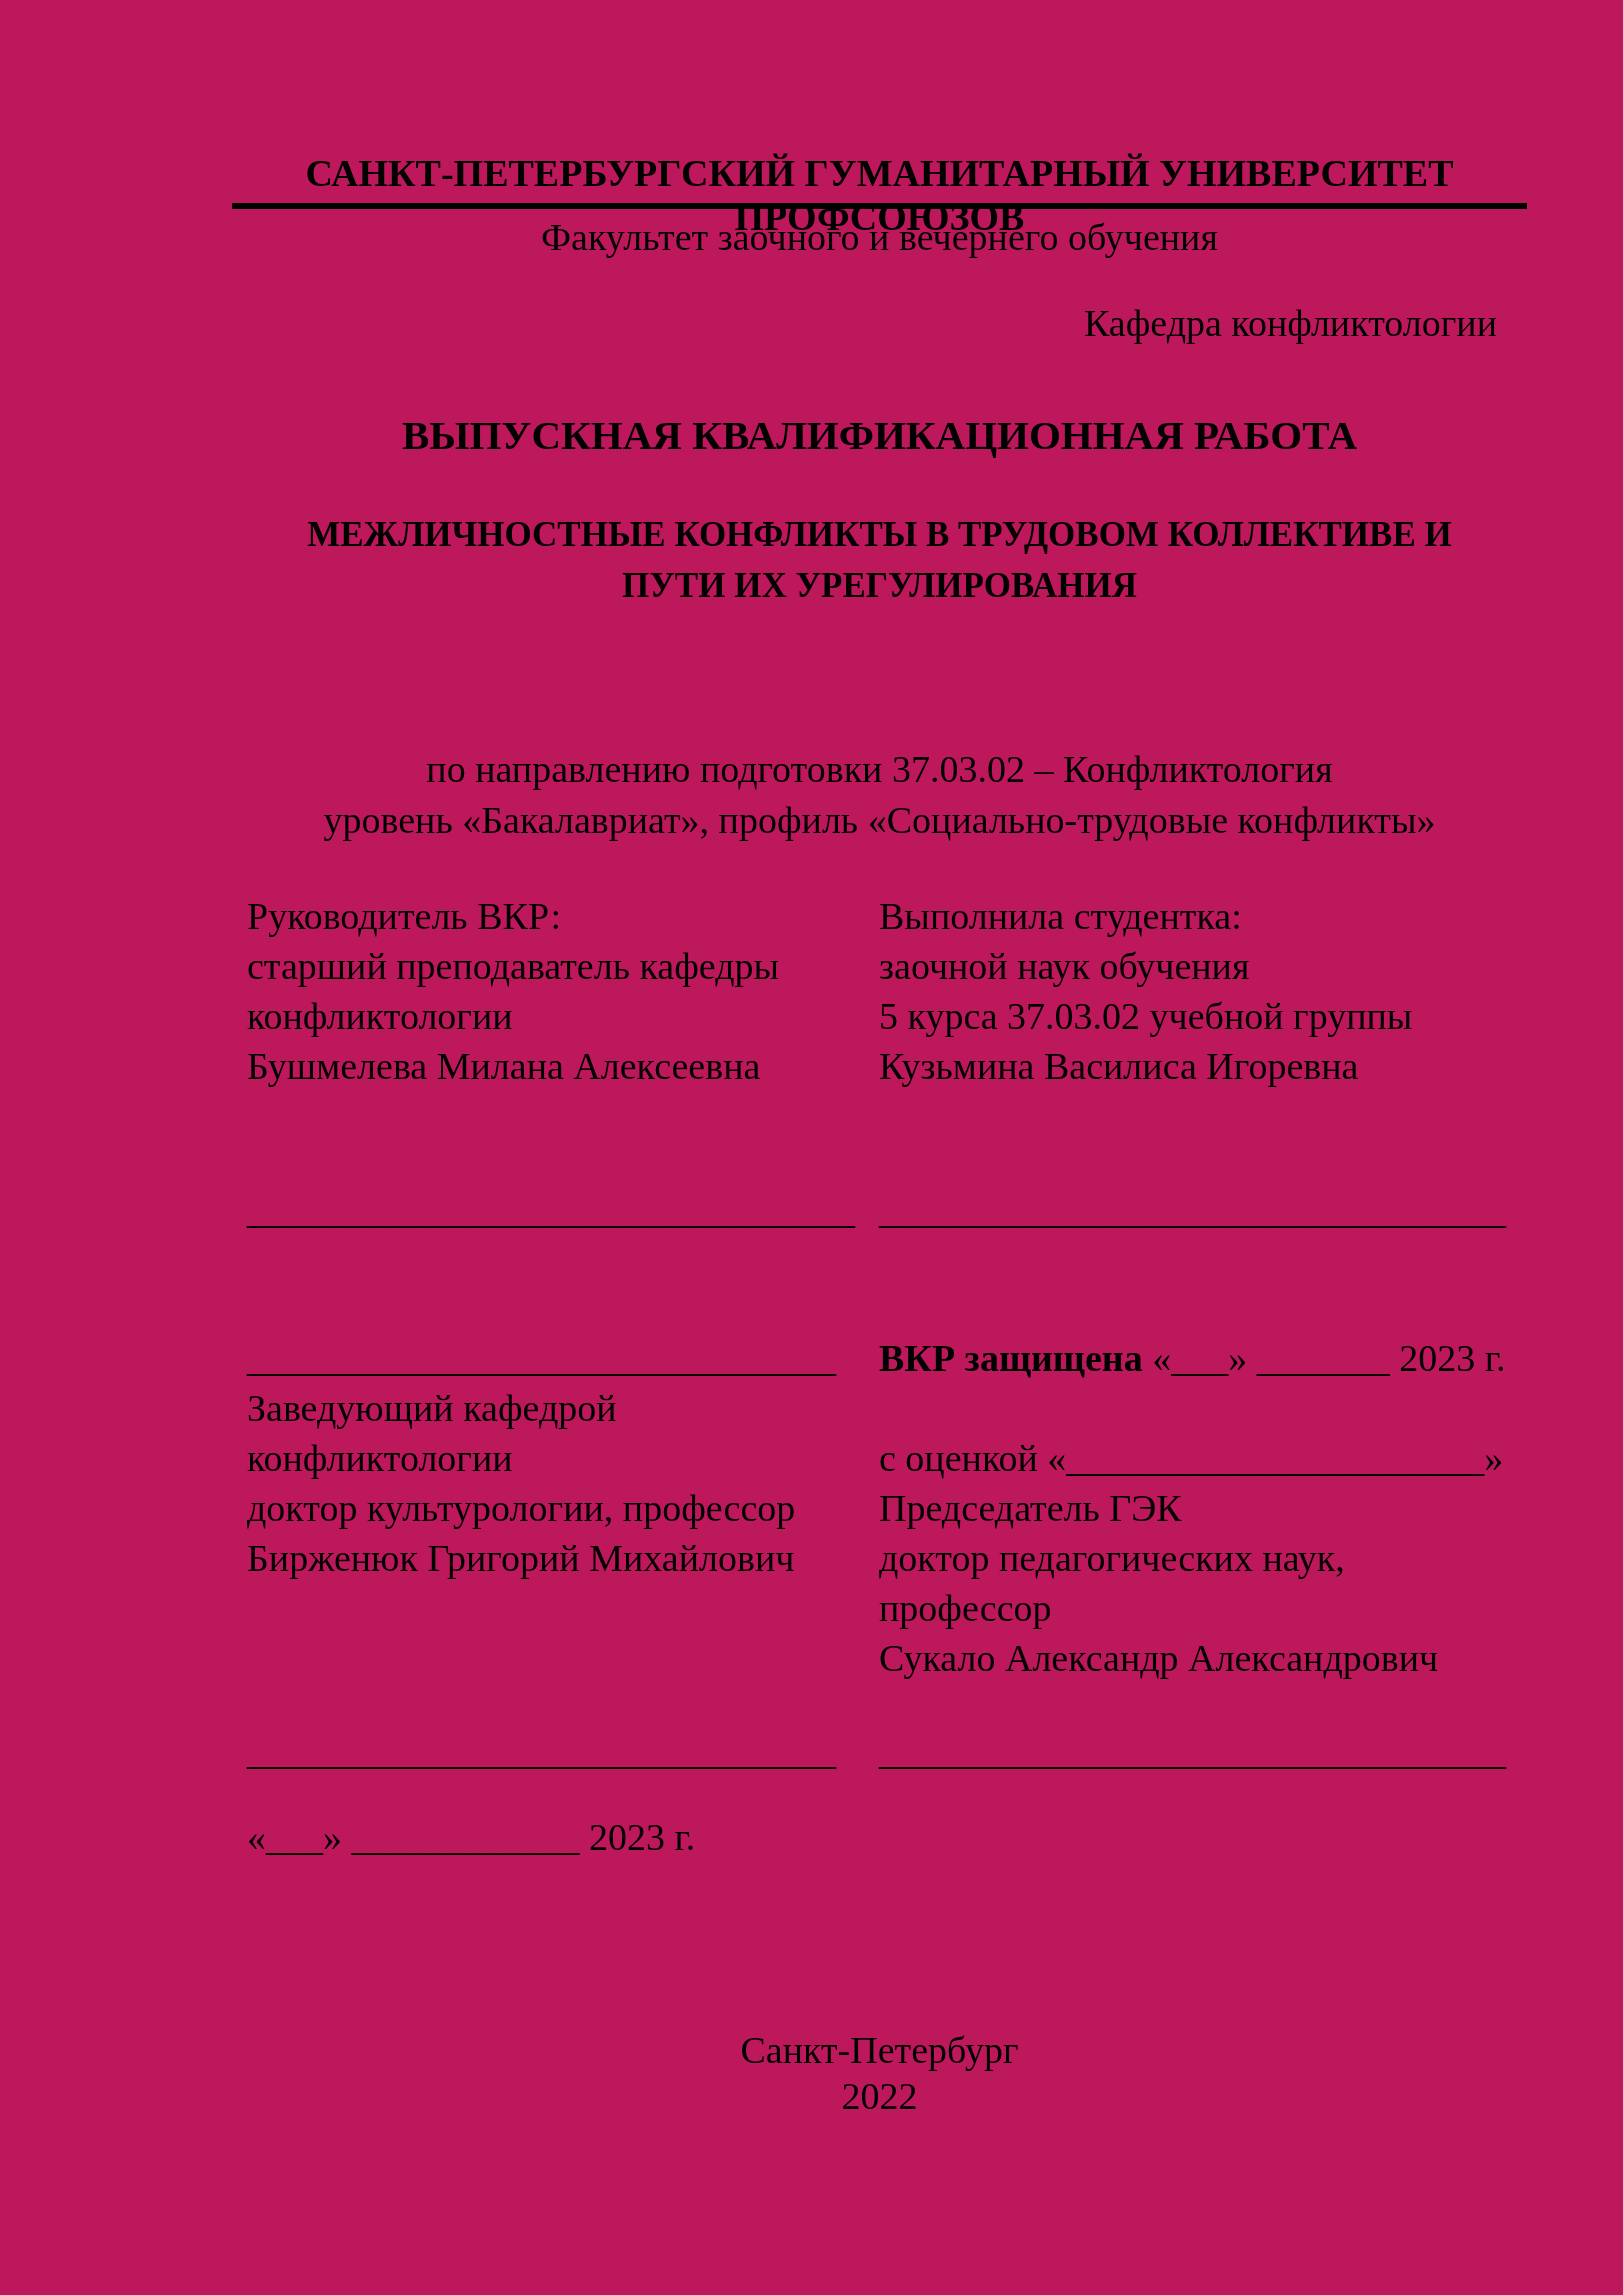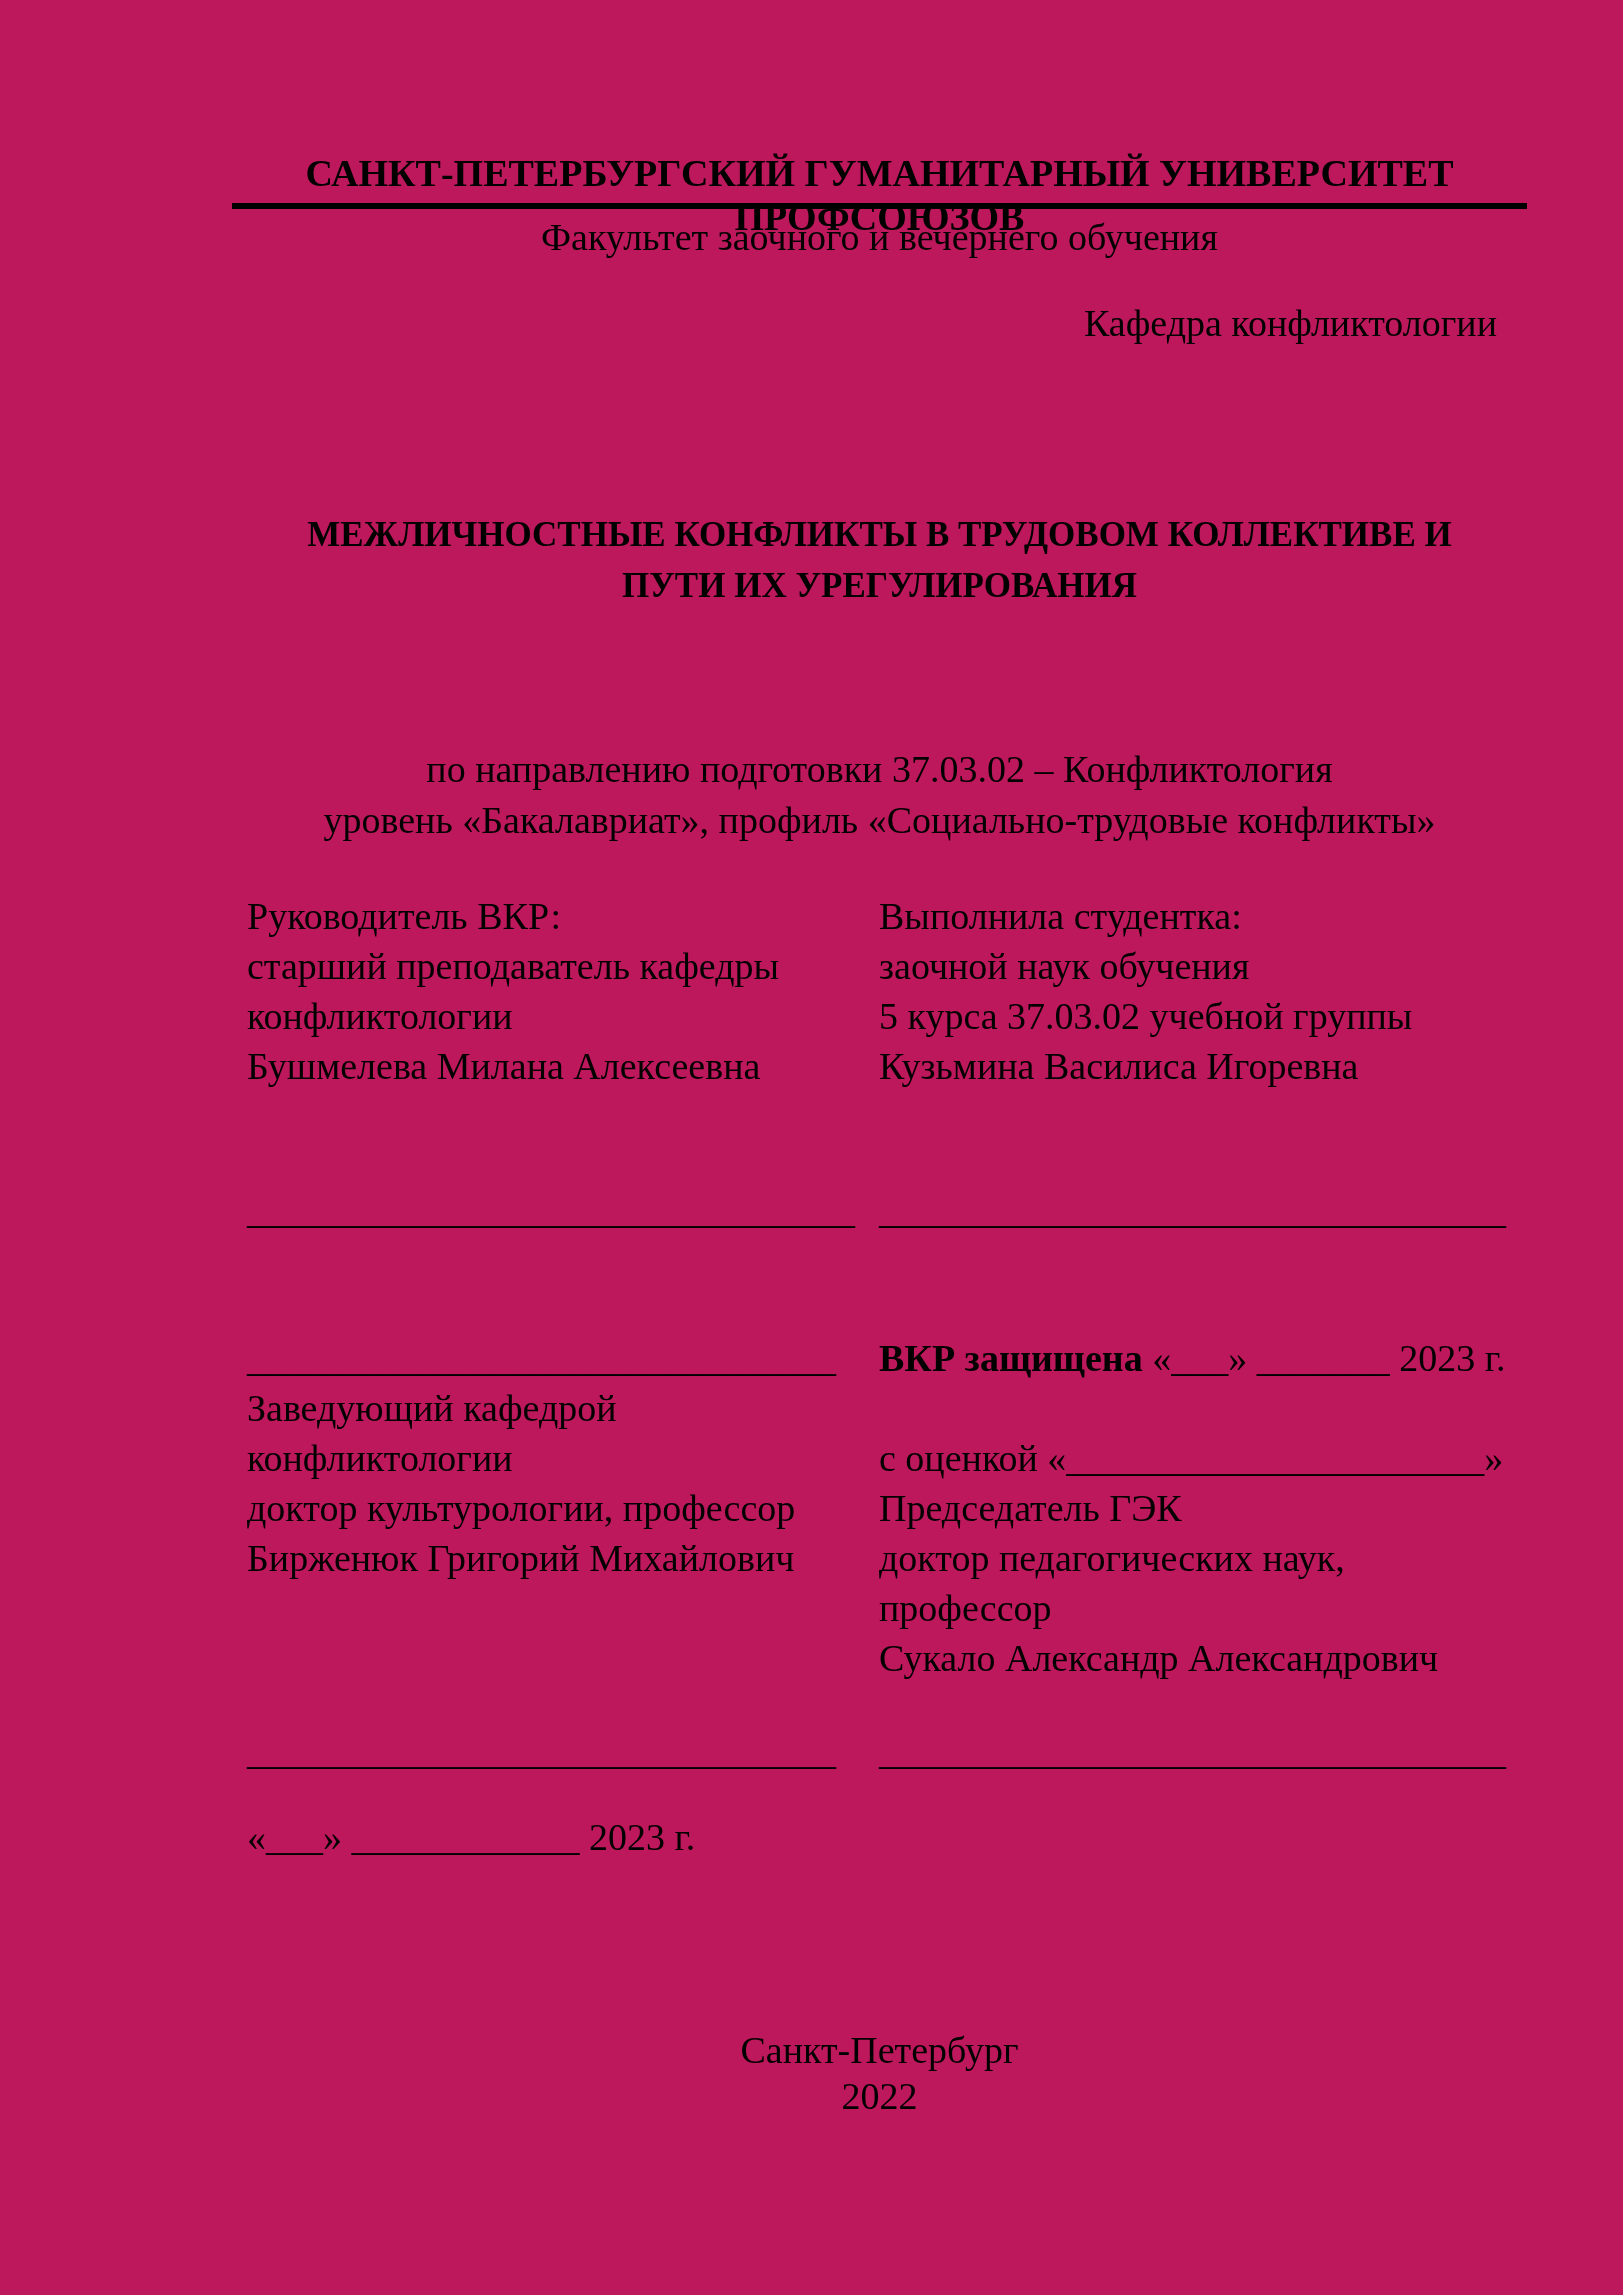--- a/index.html
+++ b/index.html
@@ -33,20 +33,21 @@
 
 <div class="page">
 
   <div class="abs center-block uni-name">САНКТ-ПЕТЕРБУРГСКИЙ ГУМАНИТАРНЫЙ УНИВЕРСИТЕТ ПРОФСОЮЗОВ</div>
   <div class="abs header-rule"></div>
   <div class="abs center-block faculty-line">Факультет заочного и вечернего обучения</div>
   <div class="abs dept-line">
     <span>Кафедра конфликтологии</span>
   </div>
 
+  <div class="abs center-block work-type">ВЫПУСКНАЯ КВАЛИФИКАЦИОННАЯ РАБОТА</div>
   <div class="abs center-block thesis-title">
     <div>МЕЖЛИЧНОСТНЫЕ КОНФЛИКТЫ В ТРУДОВОМ КОЛЛЕКТИВЕ И</div>
     <div>ПУТИ ИХ УРЕГУЛИРОВАНИЯ</div>
   </div>
 
   <div class="abs center-block program-block">
     <div>по направлению подготовки 37.03.02 – Конфликтология</div>
     <div>уровень «Бакалавриат», профиль «Социально-трудовые конфликты»</div>
   </div>
 

